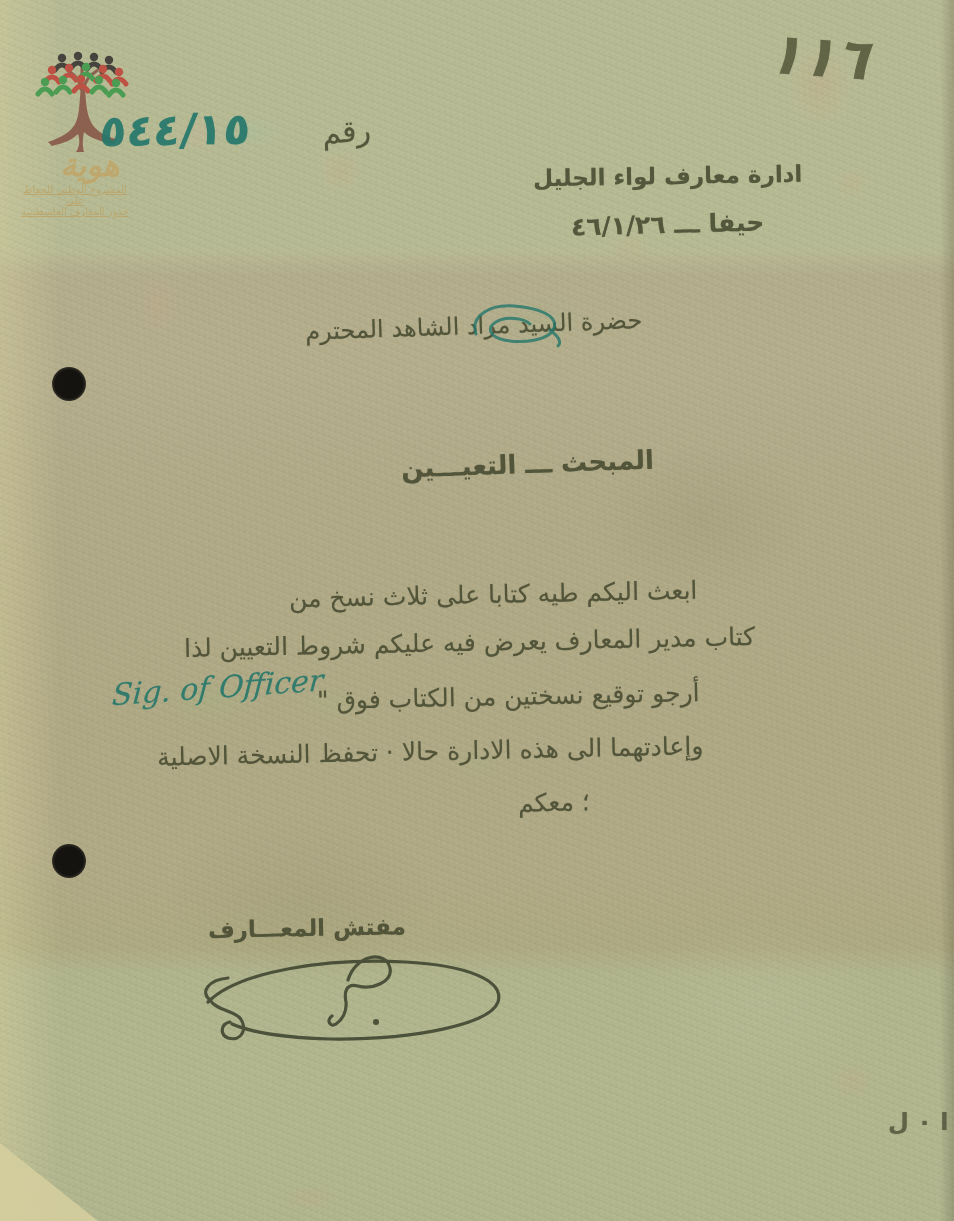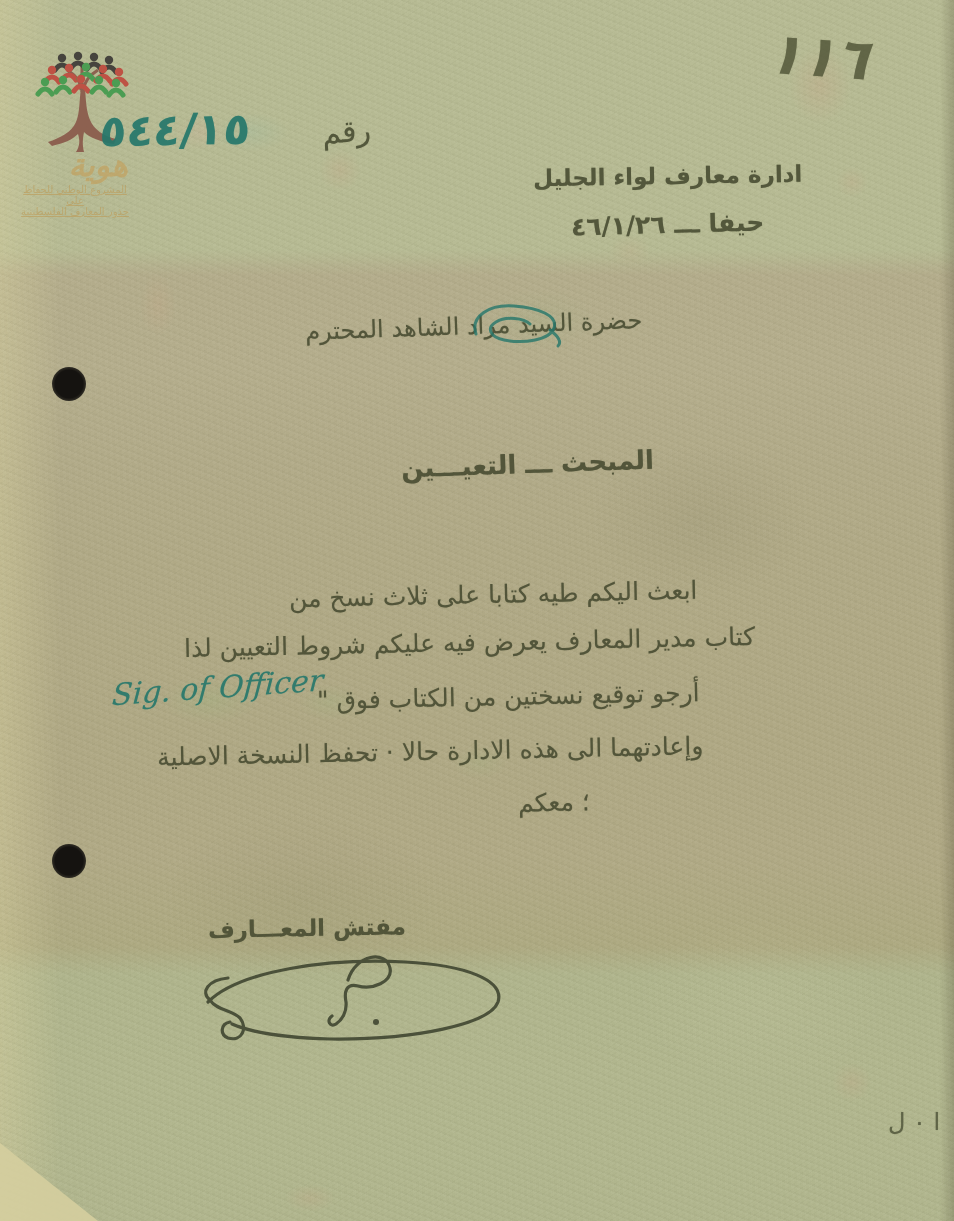--- a/index.html
+++ b/index.html
@@ -66,40 +66,40 @@
   .bl5{top:788px;right:364px;}
   .annotation-en{
     position:absolute;top:668px;left:112px;width:260px;
     font-family:"DejaVu Serif",serif;font-style:italic;font-size:30px;
     color:#25776b;opacity:.9;white-space:nowrap;
     transform:rotate(-4deg) skewX(-8deg);
     text-shadow:0 0 1px rgba(37,119,107,.4);
   }
   .sig-title{top:915px;right:548px;font-size:23px;font-weight:bold;transform:rotate(-1deg);}
   .wm-title{
-    position:absolute;top:146px;left:52px;width:76px;text-align:right;
+    position:absolute;top:146px;left:52px;width:76px;text-align:center;
     font-size:32px;font-weight:bold;font-style:italic;
     color:#c49e58;opacity:.62;direction:rtl;
   }
   .wm-sub{
     position:absolute;top:184px;left:16px;width:118px;text-align:center;
     font-size:10px;line-height:11px;color:#bd9a55;opacity:.6;direction:rtl;text-decoration:underline;
   }
   .hole{
     position:absolute;width:34px;height:34px;border-radius:50%;
     background:radial-gradient(circle,#151310 0 58%, rgba(21,19,16,.8) 72%, rgba(21,19,16,0) 80%);
   }
   .hole1{left:52px;top:367px;}
   .hole2{left:52px;top:844px;}
   .fold{
     position:absolute;left:0;bottom:0;width:0;height:0;
     border-left:98px solid rgba(213,206,158,.9);
     border-top:78px solid transparent;
   }
-  .corner-mark{top:1108px;left:888px;font-size:24px;font-weight:normal;opacity:.8;color:#4b5036;}
+  .corner-mark{top:1108px;left:888px;font-size:24px;font-weight:bold;opacity:.8;color:#4b5036;}
   svg{position:absolute;overflow:visible;}
   .sig-svg{left:180px;top:940px;}
   .scribble-svg{left:462px;top:296px;}
   .tree-svg{left:36px;top:50px;opacity:.92;}
 </style>
 </head>
 <body>
 
 <div class="page">
 

